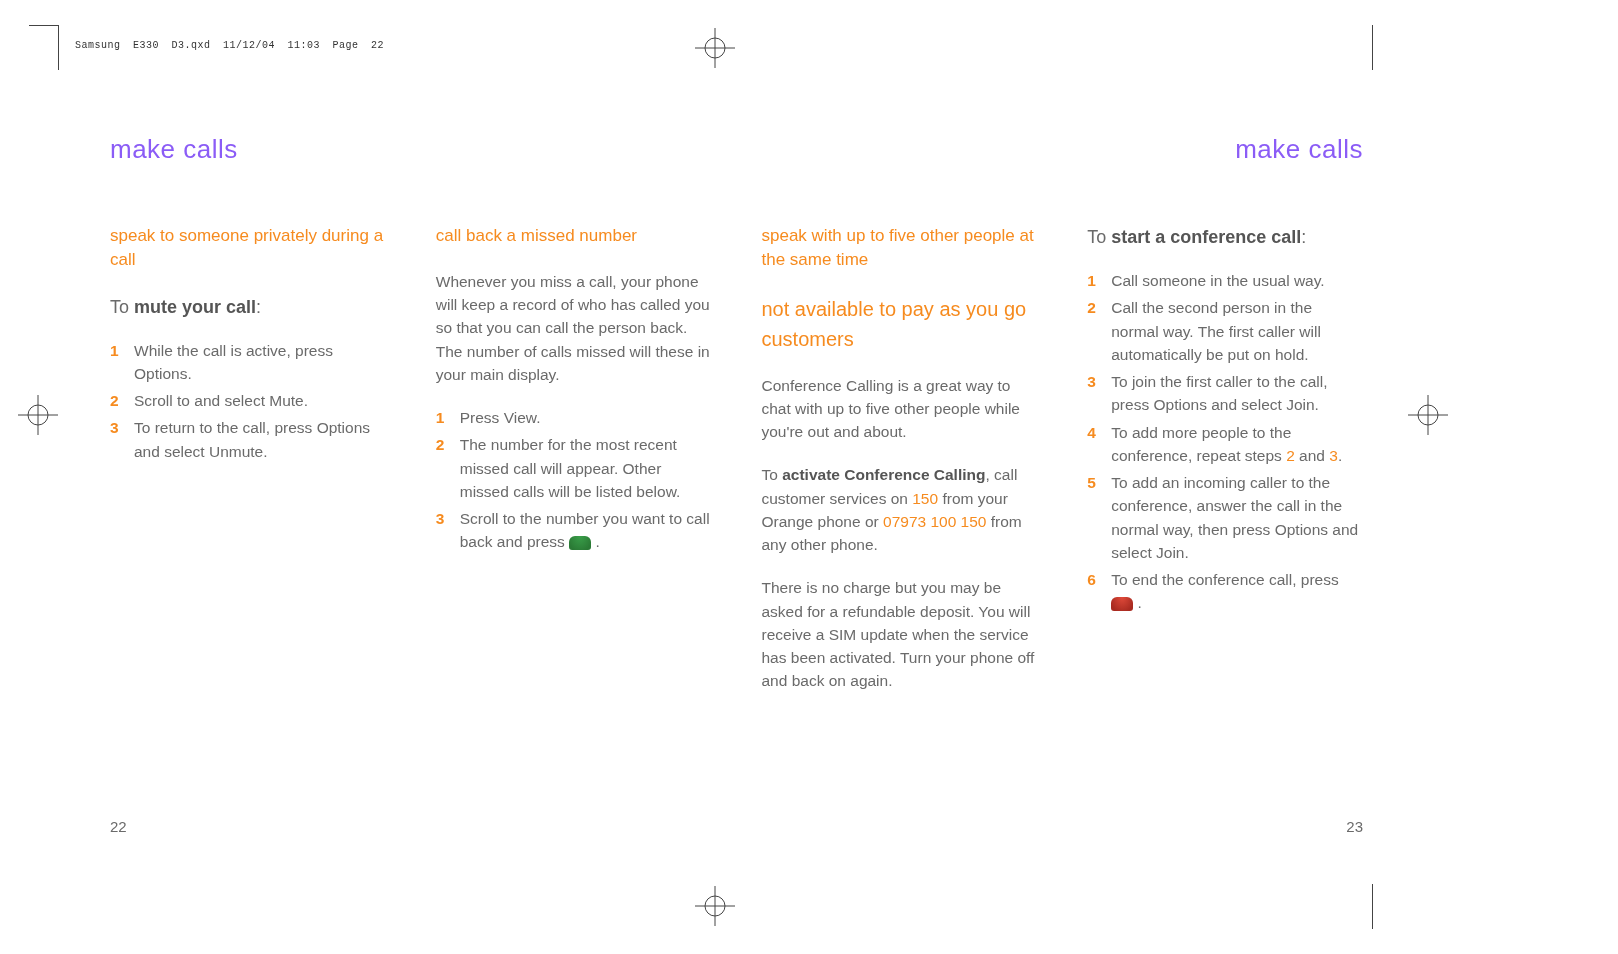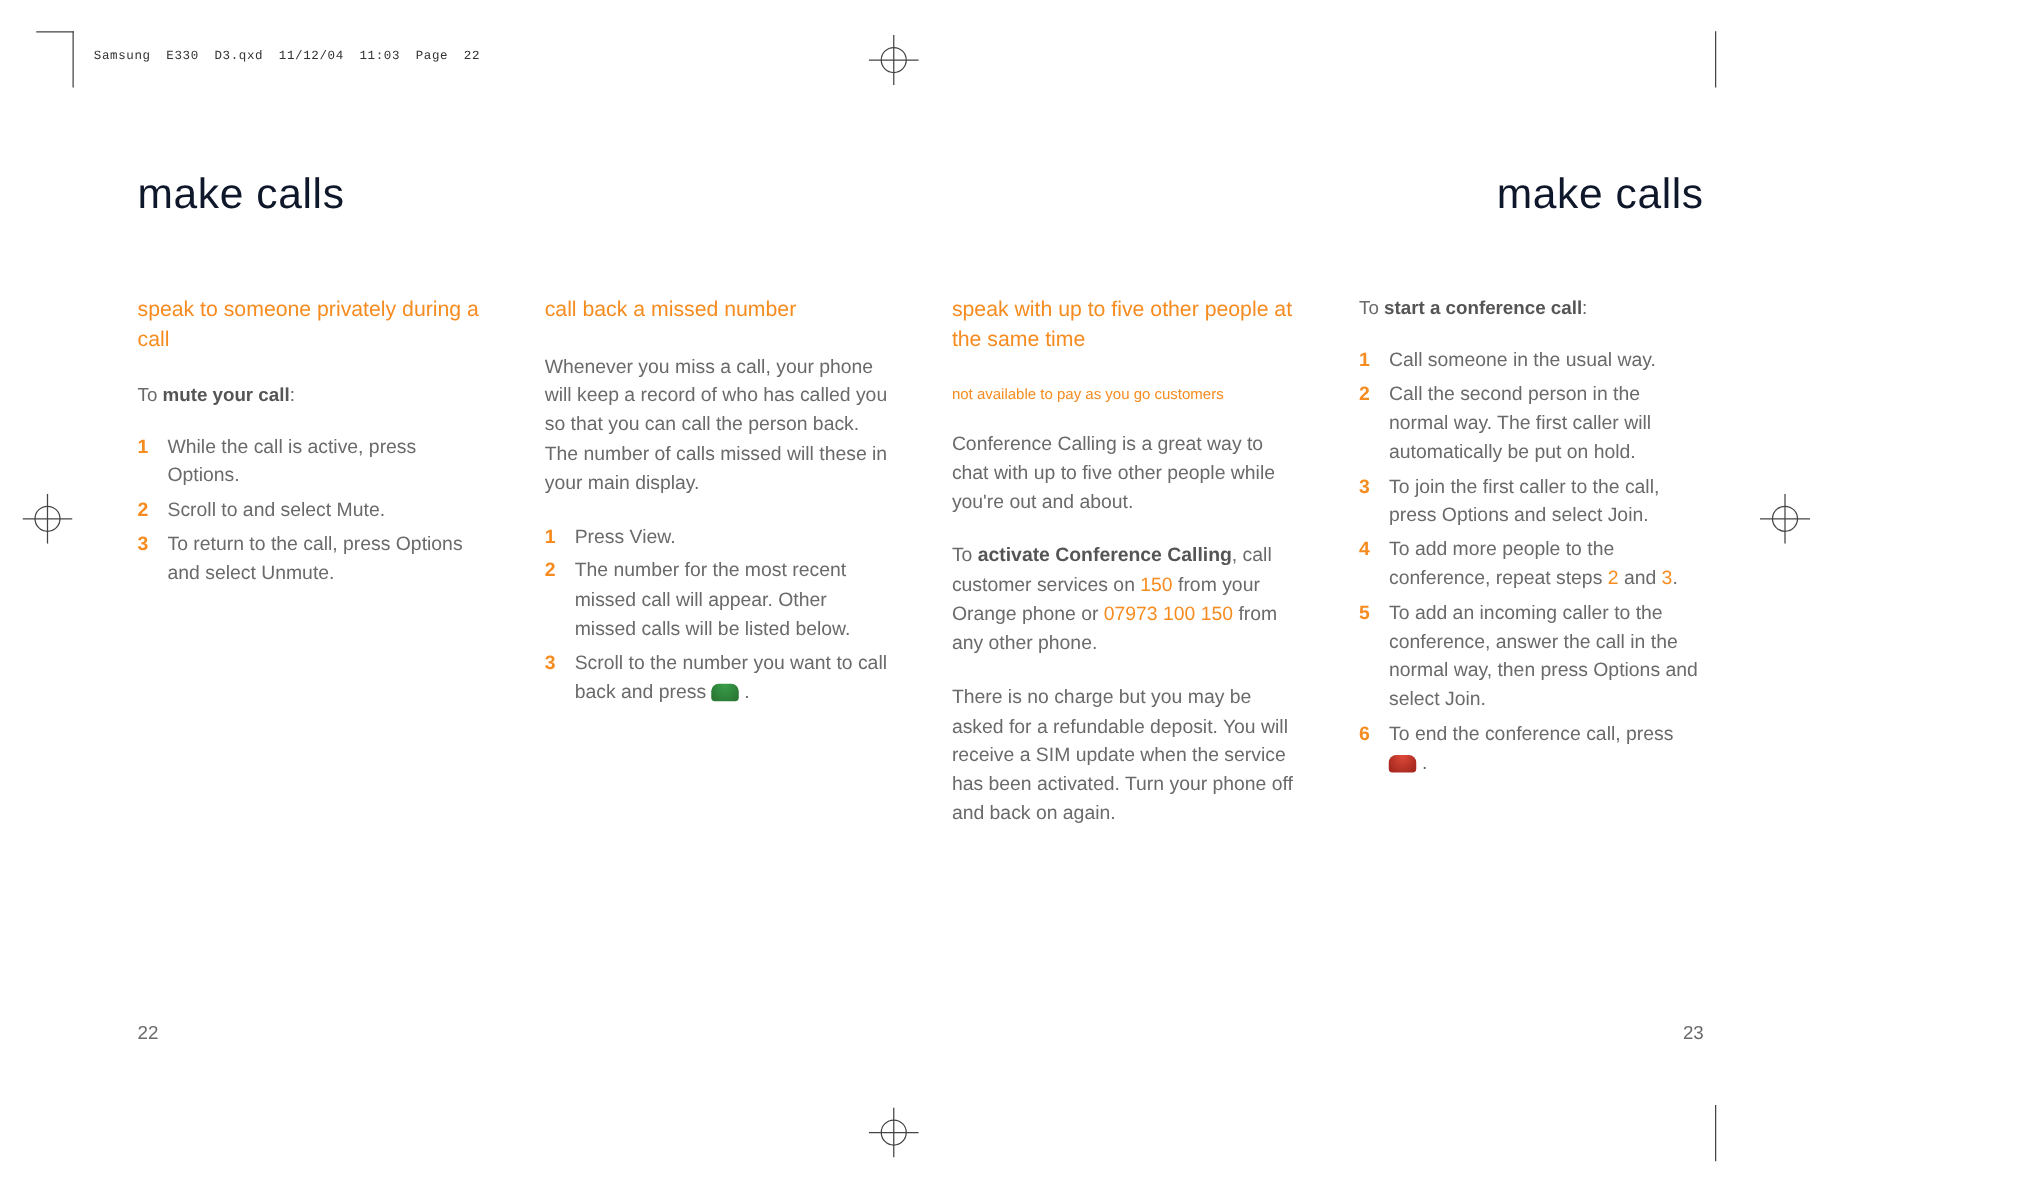--- a/index.html
+++ b/index.html
@@ -51,46 +51,46 @@
     display: flex;
   }
   .page {
     flex: 1;
     padding: 30px 40px 30px 40px;
     position: relative;
   }
   .page-left { padding-left: 40px; padding-right: 20px;}
   .page-right { padding-left: 30px; padding-right: 40px;}
   .running-head {
-    color: #0f172a;
-    font-size: 34px;
+    color: #8b5cf6;
+    font-size: 26px;
     font-weight: 300;
     margin-bottom: 55px;
     letter-spacing: 0.5px;
   }
   .page-right .running-head { text-align: right; }
   .cols {
     display: flex;
     gap: 50px;
   }
   .col { flex: 1; }
   .subhead {
     color: #f68b1f;
     font-size: 17px;
     font-weight: 400;
     margin-bottom: 22px;
     line-height: 1.4;
   }
   .note-orange {
     color: #f68b1f;
-    font-size: 12px;
+    font-size: 20px;
     margin-bottom: 20px;
   }
   p.body { margin-bottom: 20px; font-size: 15.5px; color:#6a6a6a; line-height:1.5;}
-  .lead-label { font-size: 15px; color:#6a6a6a; margin-bottom:18px;}
+  .lead-label { font-size: 18px; color:#6a6a6a; margin-bottom:18px;}
   .lead-label b { color:#555; font-weight:700;}
   ol.steps { list-style: none; padding:0; margin:0;}
   ol.steps li { display:flex; align-items:flex-start; margin-bottom:4px; font-size:15.5px; color:#6a6a6a; line-height:1.5;}
   ol.steps li .num { color:#f68b1f; font-weight:700; width:24px; flex-shrink:0;}
   ol.steps li .txt { flex:1; }
   .inline-orange { color:#f68b1f; }
   .inline-bold { font-weight:700; color:#555;}
   .folio {
     position: absolute;
     bottom: 16px;

